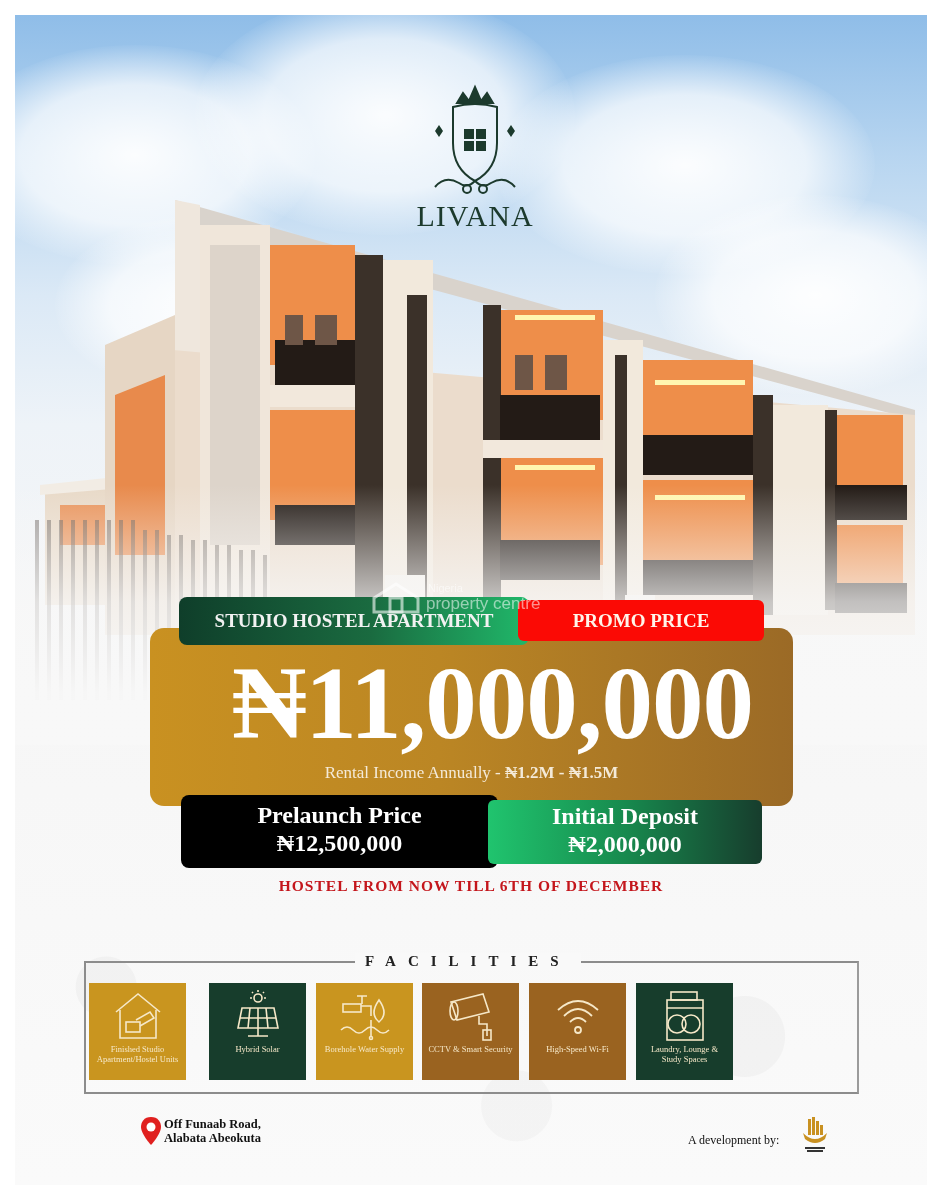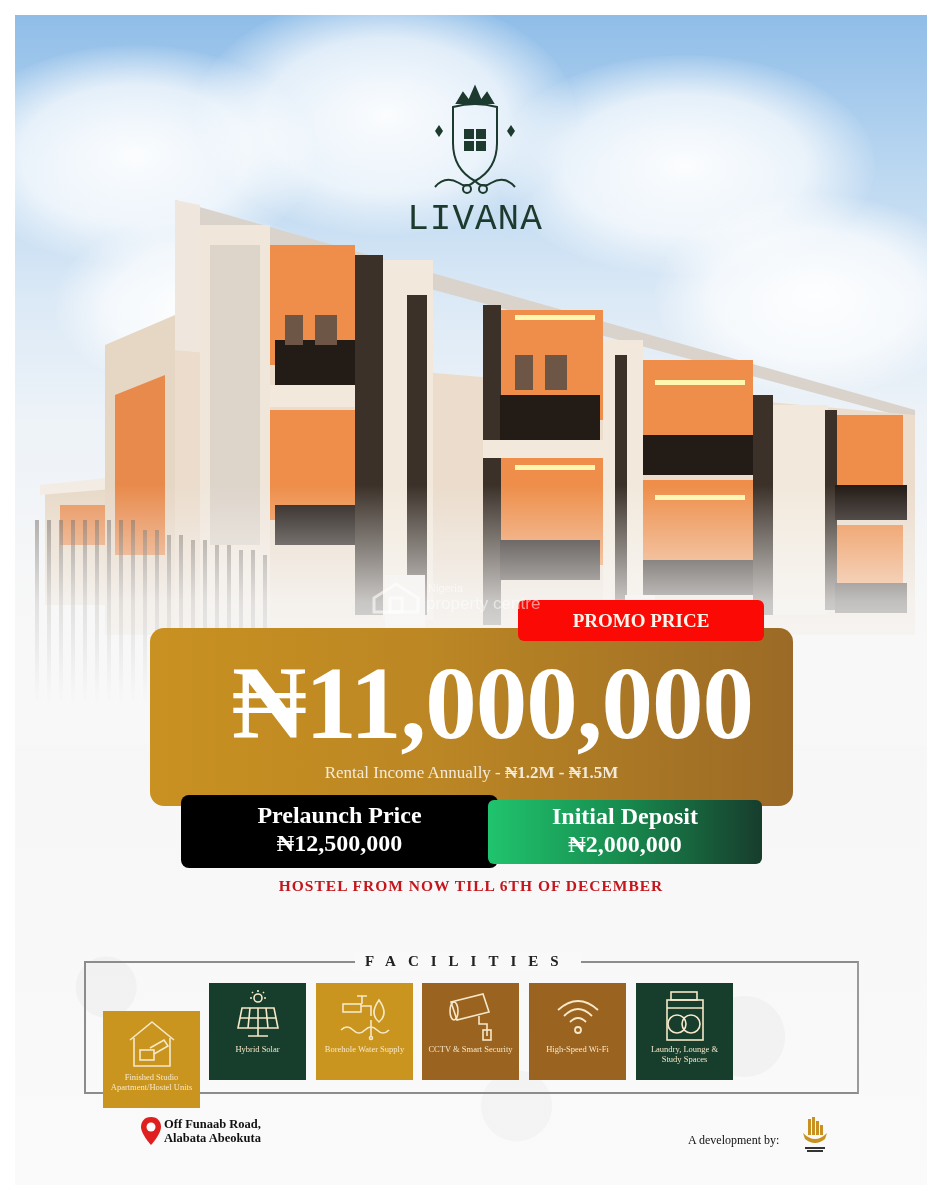--- a/index.html
+++ b/index.html
@@ -19,21 +19,21 @@
       radial-gradient(circle at 80% 85%, rgba(210,210,210,0.18) 0 40px, transparent 41px),
       radial-gradient(circle at 55% 92%, rgba(210,210,210,0.15) 0 35px, transparent 36px); }
 
   
   .building { position: absolute; left: 0; top: 0; width: 912px; height: 700px; }
   .fade { position: absolute; left: 0; top: 470px; width: 912px; height: 260px;
     background: linear-gradient(180deg, rgba(248,248,248,0) 0%, rgba(248,248,248,0.75) 45%, rgba(248,248,248,0.98) 80%); }
 
   
   .logo { position: absolute; left: 385px; top: 68px; width: 150px; text-align: center; color: #1c3a2d; }
-  .logo-word { font-family: Liberation Mono, monospace; font-size: 36px; letter-spacing: 1px; color: #1c3a2d; margin-top: -2px; display:block; }
+  .logo-word { font-family: Liberation Serif, serif; font-size: 30px; letter-spacing: 1px; color: #1c3a2d; margin-top: -2px; display:block; }
 
   
   .label-studio { position: absolute; left: 164px; top: 582px; width: 350px; height: 48px; border-radius: 8px;
     background: linear-gradient(90deg, #0f3e2a 0%, #1a6b40 55%, #20b86a 100%); z-index: 3;
     color: #f2f2f2; font-weight: bold; font-size: 19px; display: flex; align-items: center; justify-content: center; }
   .label-promo { position: absolute; left: 503px; top: 585px; width: 246px; height: 41px; border-radius: 6px;
     background: #fb0a05; z-index: 4; color: #fff4ea; font-weight: bold; font-size: 19px; display: flex; align-items: center; justify-content: center; }
 
   .watermark { position: absolute; left: 355px; top: 565px; z-index: 6; color: rgba(255,255,255,0.55); font-family: "Liberation Sans", sans-serif; }
   .watermark .wm-small { font-size: 11px; position: absolute; left: 58px; top: 2px; }
@@ -192,20 +192,21 @@
 
   <div class="watermark">
     <svg width="52" height="34" viewBox="0 0 52 34">
       <path d="M4 18 L26 4 L48 18 L48 32 L4 32 Z" fill="none" stroke="rgba(255,255,255,0.6)" stroke-width="3"></path>
       <rect x="20" y="18" width="12" height="14" fill="none" stroke="rgba(255,255,255,0.6)" stroke-width="3"></rect>
     </svg>
     <span class="wm-small">Nigeria</span>
     <span class="wm-big">property centre</span>
   </div>
 
+  <div class="label-studio">STUDIO HOSTEL APARTMENT</div>
   <div class="label-promo">PROMO PRICE</div>
 
   <div class="price-box">
     <div class="price-main">₦11,000,000</div>
     <div class="price-rental">
       <span>Rental Income Annually - </span><b>₦1.2M - ₦1.5M</b>
     </div>
   </div>
 
   <div class="prelaunch">
@@ -215,21 +216,21 @@
   <div class="deposit">
     <span class="box-title">Initial Deposit</span>
     <span class="box-value">₦2,000,000</span>
   </div>
 
   <div class="valid">HOSTEL FROM NOW TILL 6TH OF DECEMBER</div>
 
   <div class="facilities-frame"></div>
   <div class="facilities-title">FACILITIES</div>
 
-  <div class="tile gold" style="left:88px;margin-top:28px;">
+  <div class="tile gold" style="left:74px;">
     <svg class="ticon" viewBox="0 0 56 52">
       <g fill="none" stroke="#f6e8c8" stroke-width="1.6">
         <path d="M6 22 L28 4 L50 22"></path>
           <path d="M10 20 L10 48 L46 48 L46 20"></path>
         <rect x="16" y="32" width="14" height="10"></rect>
           <path d="M26 30 L40 22 L44 28 L30 36"></path>
       </g>
     </svg>
     <span class="tlabel">Finished Studio Apartment/Hostel Units</span>
   </div>

